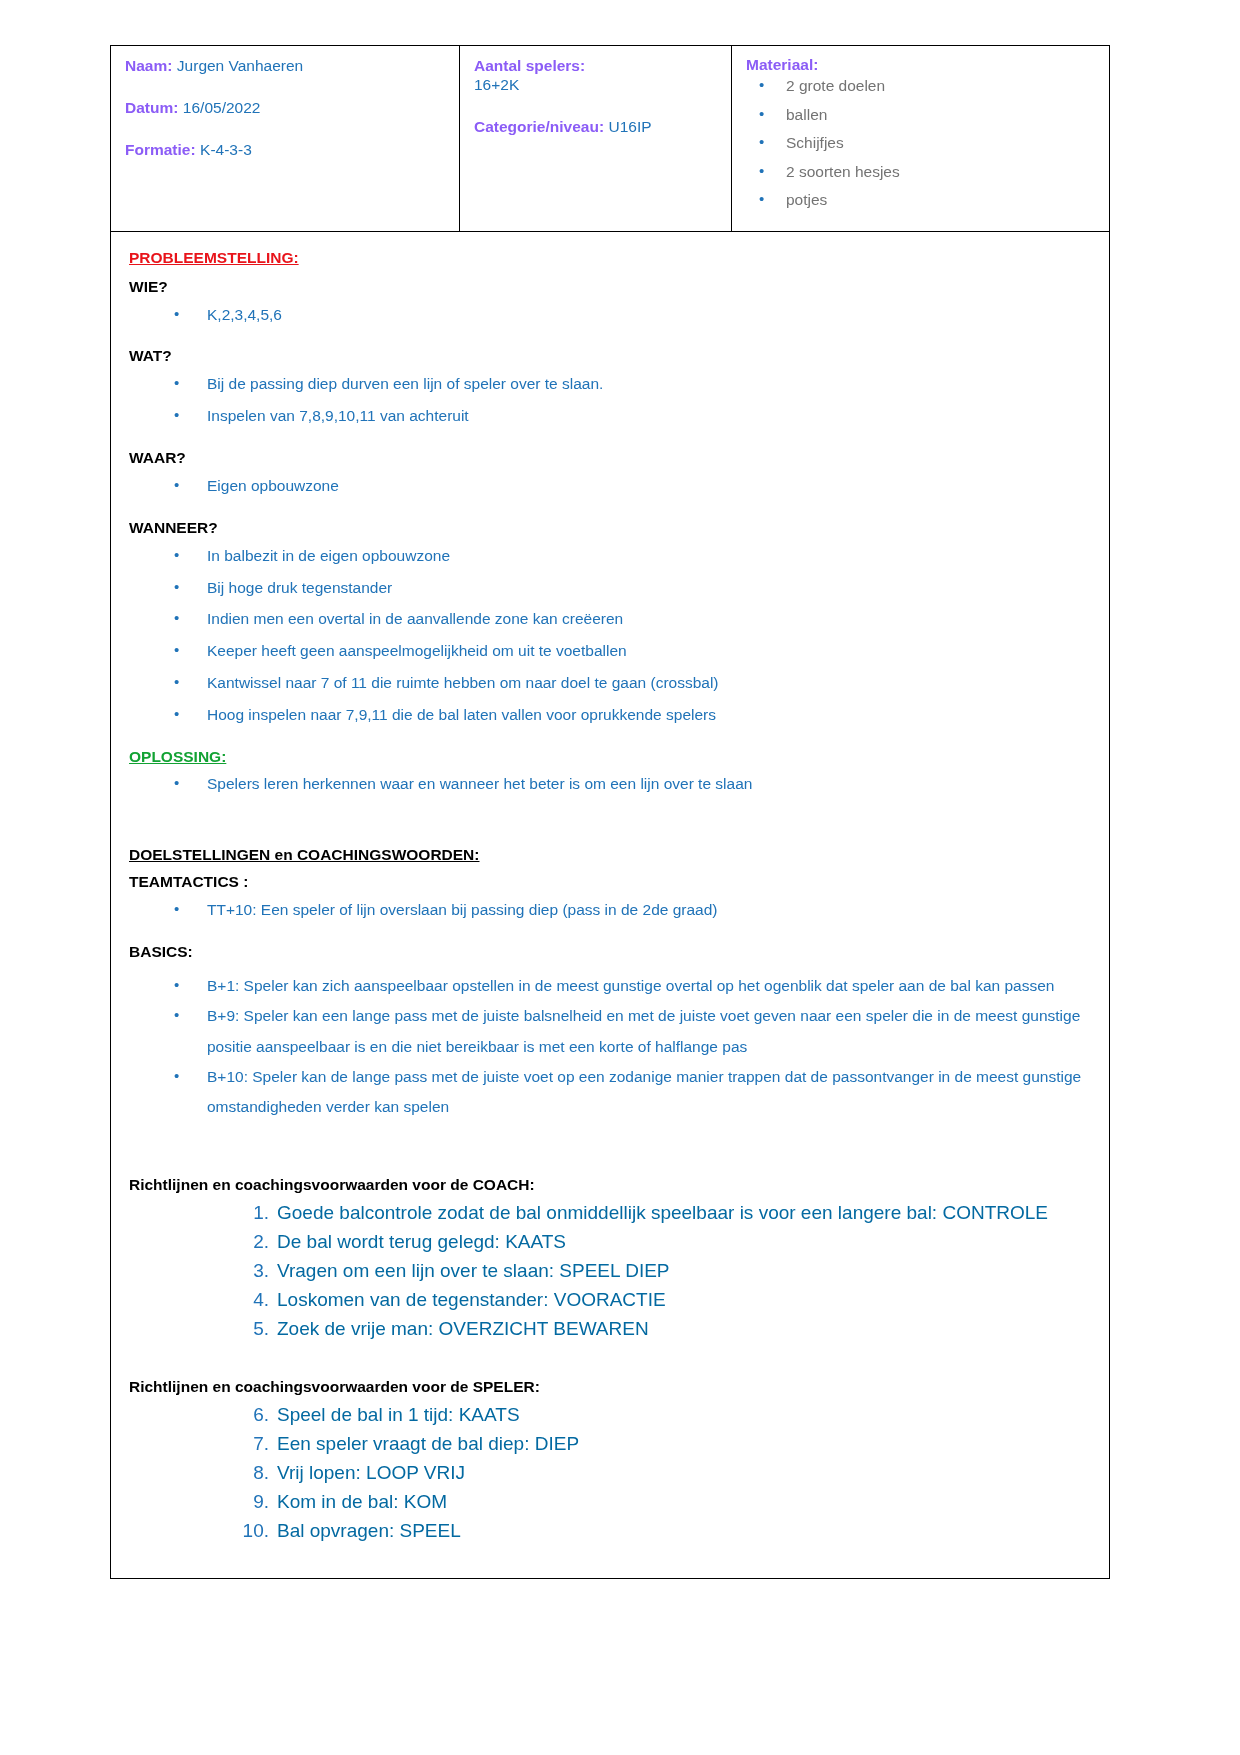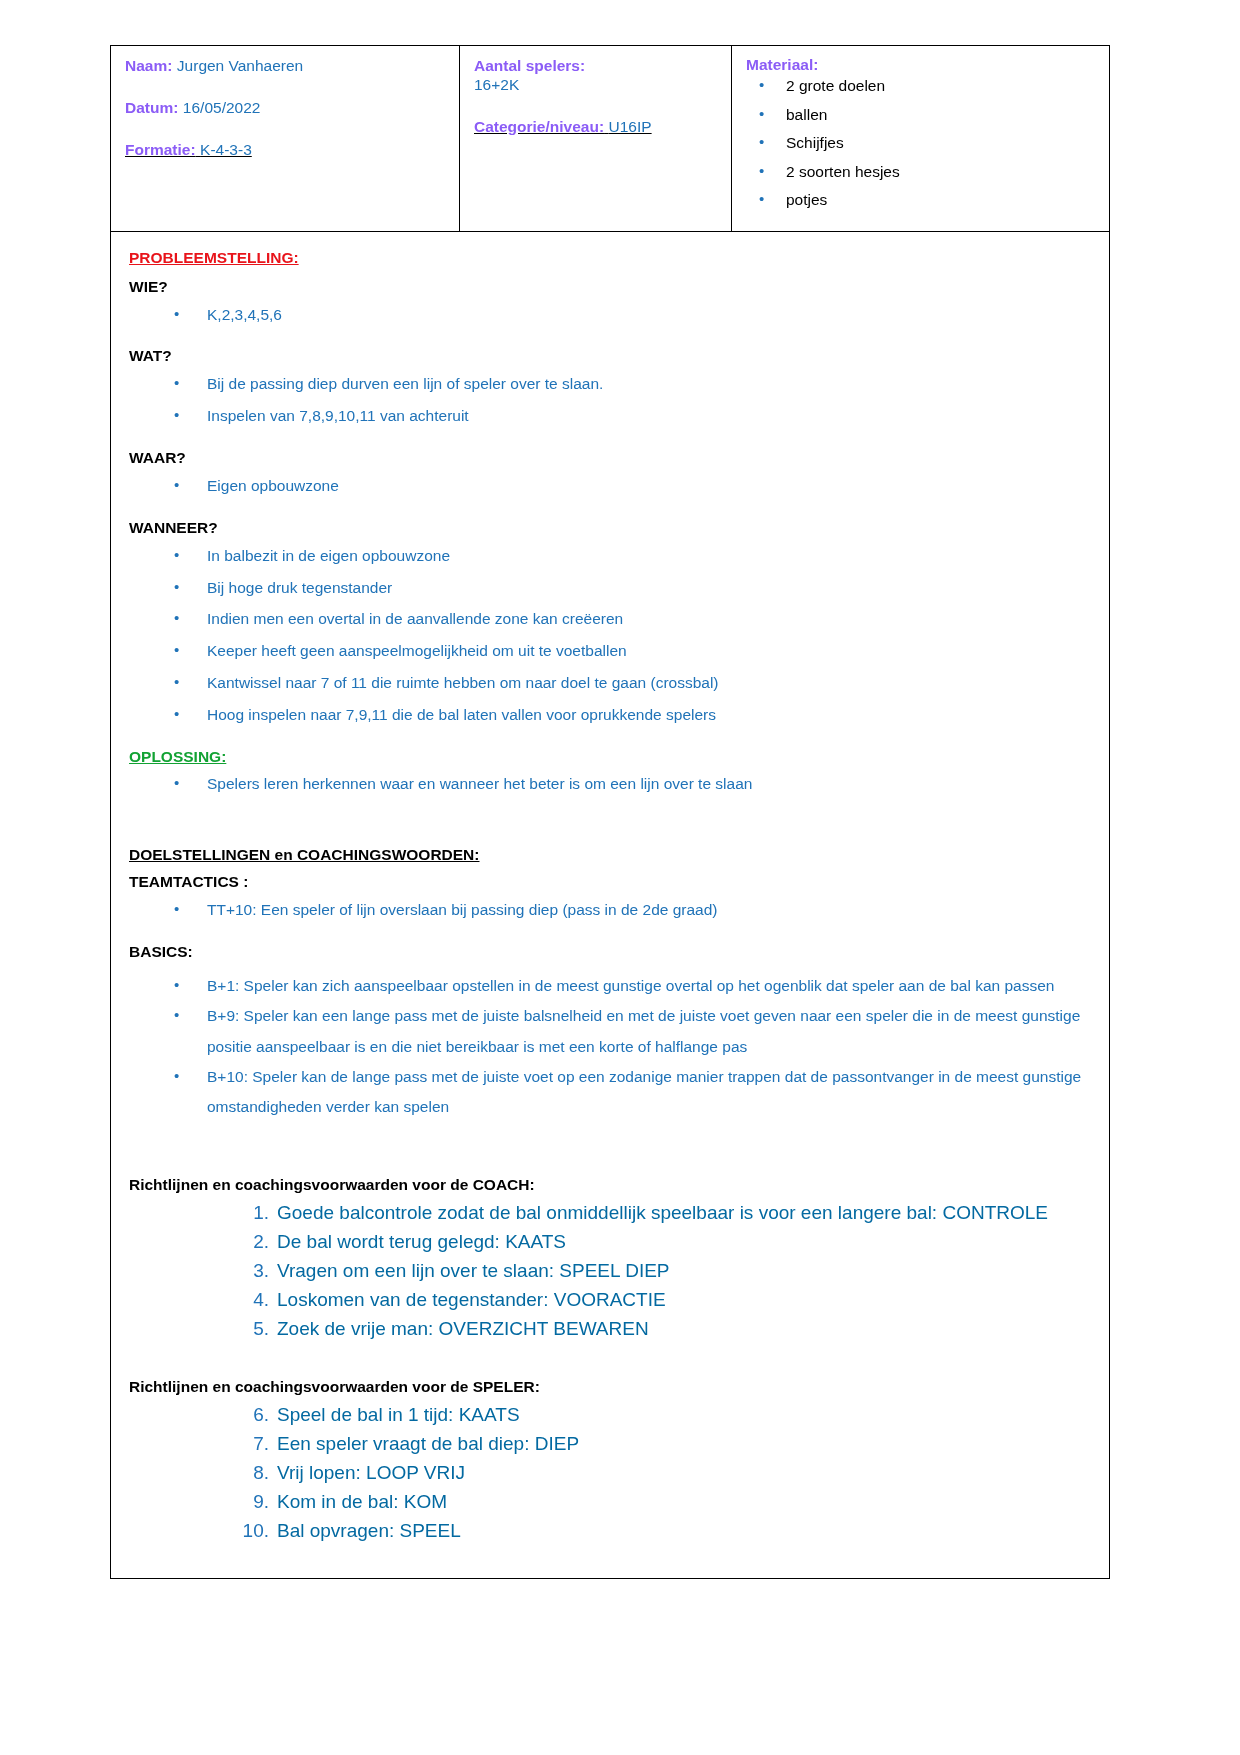--- a/index.html
+++ b/index.html
@@ -39,29 +39,29 @@
     color: #8b5cf6;
   }
   .val {
     color: #2073b8;
     font-size: 15.5px;
   }
   .kv {
     margin: 0 0 22px 0;
     line-height: 1.25;
   }
-  .kv.last { margin-bottom: 4px; text-decoration: underline; }
+  .kv.last { margin-bottom: 4px; }
 
   ul.mat {
     list-style: none;
     margin: 4px 0 0 0;
     padding: 0;
   }
   ul.mat li {
-    color: #000000;
+    color: #737373;
     font-size: 15.5px;
     line-height: 1.0;
     padding: 0 0 13px 40px;
     position: relative;
   }
   ul.mat li:before {
     content: "\2022";
     position: absolute;
     left: 13px;
     top: -1px;

